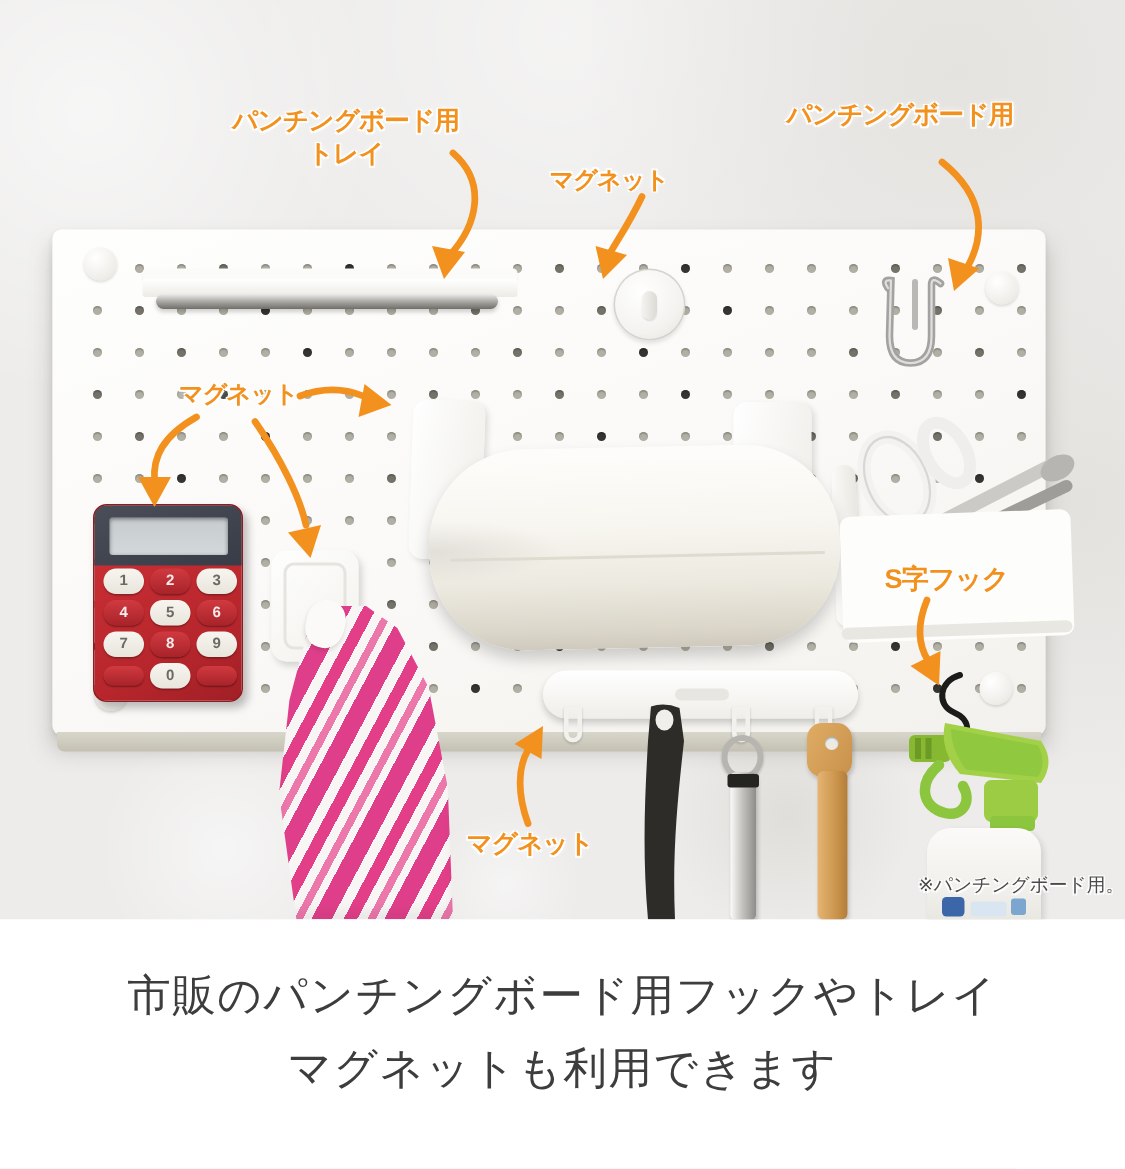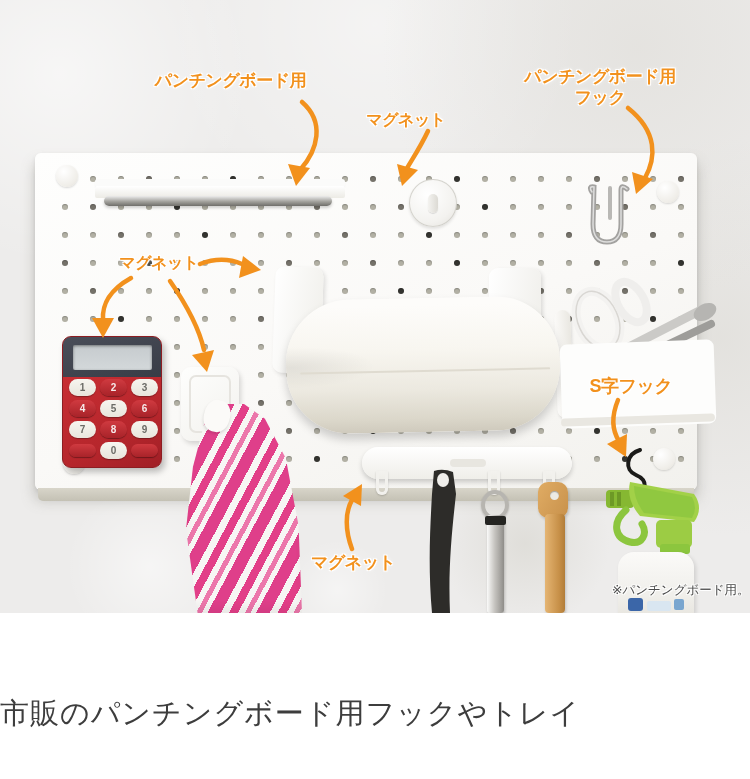--- a/index.html
+++ b/index.html
@@ -137,21 +137,21 @@
   .co-magl   { left:117px; top:253px; width:84px;  font-size:16px; }
   .co-shook  { left:589px; top:374px; width:84px;  font-size:18px; }
   .co-magb   { left:311px; top:551px; width:84px;  font-size:17px; }
   .disclaimer { position:absolute; left:612px; top:582px; z-index:11; font-size:12.5px; color:#4a4a4a;
                 text-shadow:-1px -1px 0 rgba(255,255,255,.9), 1px -1px 0 rgba(255,255,255,.9),
                             -1px 1px 0 rgba(255,255,255,.9), 1px 1px 0 rgba(255,255,255,.9);
                 white-space:nowrap; }
 
   
   .caption { position:absolute; left:0; top:613px; width:750px; height:166px; background:#ffffff;
-             display:flex; flex-direction:row; align-items:center; padding-top:34px; gap:15px; }
+             display:flex; flex-direction:column; align-items:center; padding-top:34px; gap:15px; }
   .caption div { font-size:29px; color:#3d3d3d; letter-spacing:1px; line-height:34px; }
 </style>
 </head>
 <body>
 
 <div class="page">
 
   <div class="ph">
 
     <div class="wall-lower"></div>
@@ -532,28 +532,29 @@
         <polygon points="103,338 114,318 92,318"></polygon>
         <polygon points="207,372 214,350 192,355"></polygon>
         <polygon points="261,270 239,278 243,256"></polygon>
         <polygon points="626,457 607,444 627,434"></polygon>
         <polygon points="362,484 361,506 343,496"></polygon>
       </g>
     </svg>
 
     <div class="callout co-tray">
       <div>パンチングボード用</div>
+      <div>トレイ</div>
     </div>
     <div class="callout co-magtop">マグネット</div>
     <div class="callout co-hook">
       <div>パンチングボード用</div>
-      <div>フック</div>
     </div>
     <div class="callout co-magl">マグネット</div>
     <div class="callout co-shook">S字フック</div>
     <div class="callout co-magb">マグネット</div>
     <div class="disclaimer">※パンチングボード用。</div>
   </div>
 
   <div class="caption">
     <div>市販のパンチングボード用フックやトレイ</div>
+    <div>マグネットも利用できます</div>
   </div>
 </div>
 
 </body></html>

